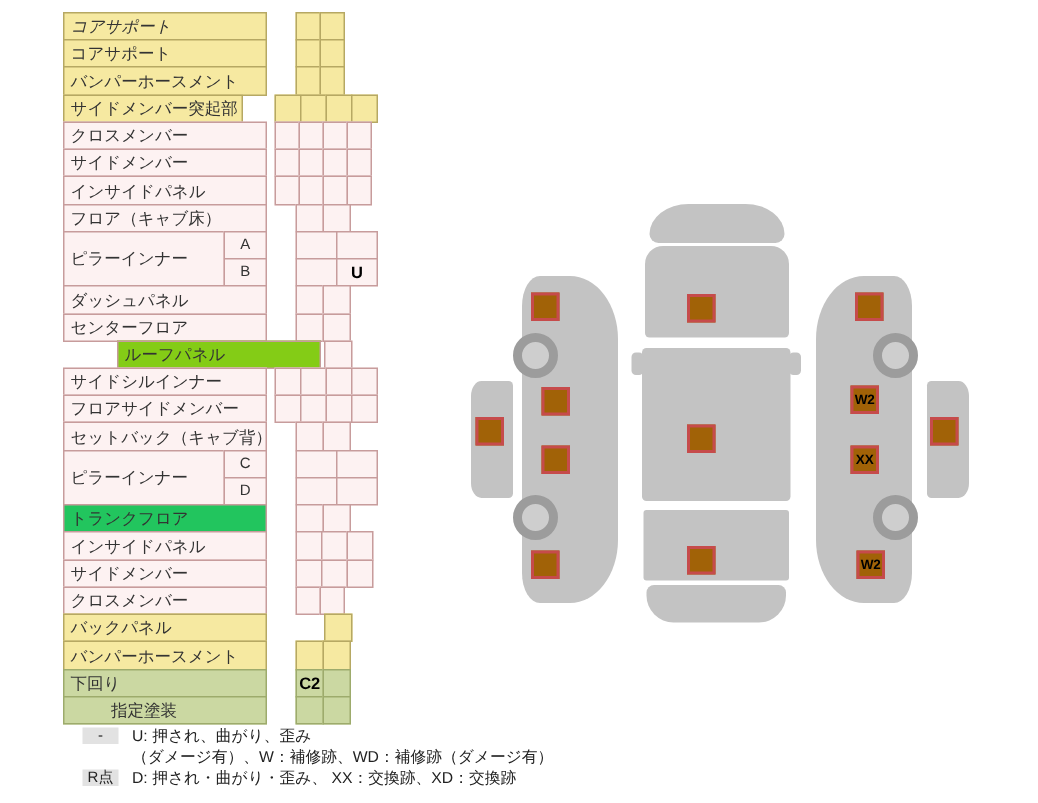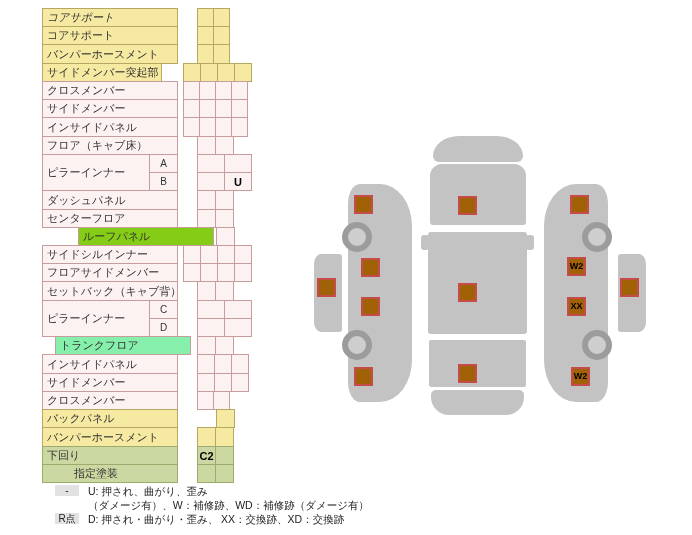--- a/index.html
+++ b/index.html
@@ -161,21 +161,21 @@
     <div class="sub-cell" style="left: 149px; top: 300px; width: 29px; height: 19px; background: rgb(253, 242, 242); border: 1px solid rgb(199, 156, 156);">C</div>
     <div class="val-cells" style="left: 197px; top: 300px; height: 19px;">
       <div class="val-cell" style="width: 28px; height: 19px; background: rgb(253, 242, 242); border: 1px solid rgb(199, 156, 156);"></div>
       <div class="val-cell" style="width: 28px; height: 19px; background: rgb(253, 242, 242); border: 1px solid rgb(199, 156, 156); margin-left: -1px;"></div>
     </div>
     <div class="sub-cell" style="left: 149px; top: 318px; width: 29px; height: 19px; background: rgb(253, 242, 242); border: 1px solid rgb(199, 156, 156);">D</div>
     <div class="val-cells" style="left: 197px; top: 318px; height: 19px;">
       <div class="val-cell" style="width: 28px; height: 19px; background: rgb(253, 242, 242); border: 1px solid rgb(199, 156, 156);"></div>
       <div class="val-cell" style="width: 28px; height: 19px; background: rgb(253, 242, 242); border: 1px solid rgb(199, 156, 156); margin-left: -1px;"></div>
     </div>
-    <div class="row-label" style="left: 42px; top: 336px; width: 136px; height: 19px; background: #86efac; border: 1px solid rgb(199, 156, 156); margin-left: 13px;">トランクフロア</div>
+    <div class="row-label" style="left: 42px; top: 336px; width: 136px; height: 19px; background: #22c55e; border: 1px solid rgb(199, 156, 156);">トランクフロア</div>
     <div class="val-cells" style="left: 197px; top: 336px; height: 19px;">
       <div class="val-cell" style="width: 19px; height: 19px; background: rgb(253, 242, 242); border: 1px solid rgb(199, 156, 156);"></div>
       <div class="val-cell" style="width: 19px; height: 19px; background: rgb(253, 242, 242); border: 1px solid rgb(199, 156, 156); margin-left: -1px;"></div>
     </div>
     <div class="row-label" style="left: 42px; top: 354px; width: 136px; height: 20px; background: rgb(253, 242, 242); border: 1px solid rgb(199, 156, 156);">インサイドパネル</div>
     <div class="val-cells" style="left: 197px; top: 354px; height: 20px;">
       <div class="val-cell" style="width: 18px; height: 20px; background: rgb(253, 242, 242); border: 1px solid rgb(199, 156, 156);"></div>
       <div class="val-cell" style="width: 18px; height: 20px; background: rgb(253, 242, 242); border: 1px solid rgb(199, 156, 156); margin-left: -1px;"></div>
       <div class="val-cell" style="width: 18px; height: 20px; background: rgb(253, 242, 242); border: 1px solid rgb(199, 156, 156); margin-left: -1px;"></div>
     </div>

